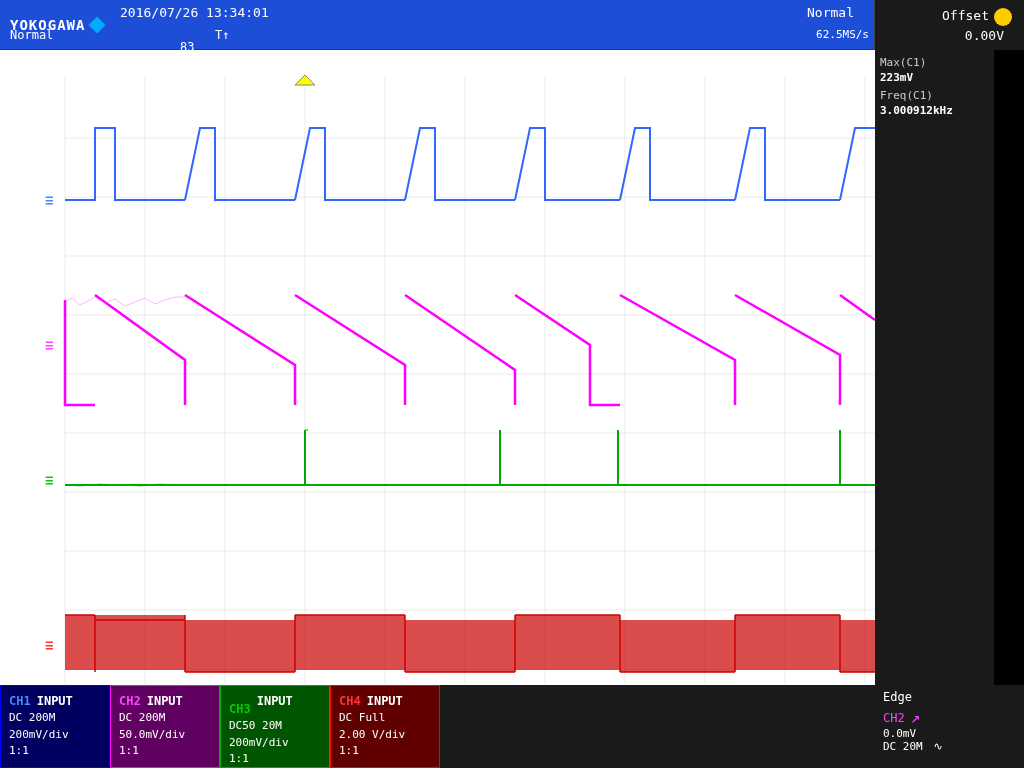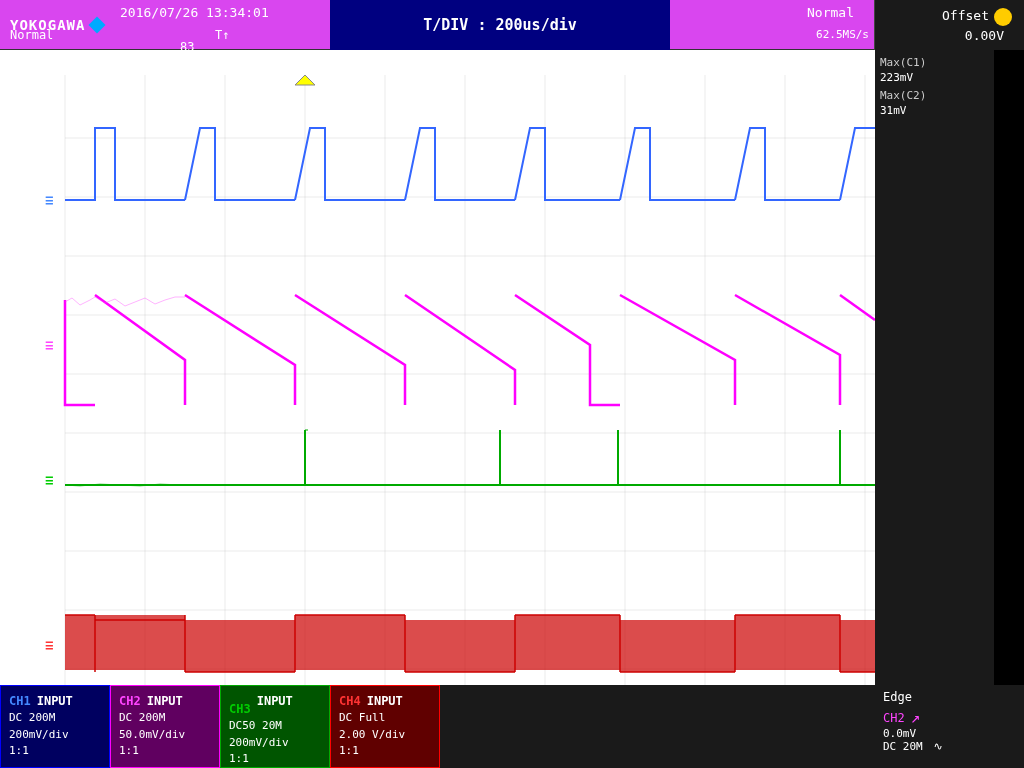--- a/index.html
+++ b/index.html
@@ -10,21 +10,21 @@
       font-family: monospace;
       overflow: hidden;
       position: relative;
     }
 
     
     #top-bar {
       position: absolute;
       top: 0; left: 0; right: 0;
       height: 50px;
-      background: #d946ef;
+      background: #1d4ed8;
       display: flex;
       align-items: center;
       border-bottom: 1px solid #333;
     }
 
     #logo-area {
       display: flex;
       align-items: center;
       padding: 0 10px;
       gap: 6px;
@@ -199,21 +199,21 @@
     }
 
     .measurement-label {
       color: #ccc;
       font-size: 11px;
     }
 
     .measurement-value {
       color: white;
       font-size: 11px;
-      font-weight: normal;
+      font-weight: bold;
     }
 
     
     #bottom-bar {
       position: absolute;
       bottom: 0;
       left: 0;
       right: 0;
       height: 83px;
       background: #1a1a1a;
@@ -305,23 +305,20 @@
 
 <div id="top-bar">
   <div id="logo-area">
     <span id="yokogawa-text">YOKOGAWA</span>
     <div id="logo-diamond"></div>
   </div>
   <div id="datetime-area">2016/07/26  13:34:01</div>
   <div id="running-label">Normal</div>
   <div id="trigger-count">83</div>
   <div id="trigger-icon">T↑</div>
-  <div id="tdiv-area">
-    <span id="tdiv-text">T/DIV  :  200us/div</span>
-  </div>
   <div id="normal-area">Normal</div>
   <div id="sample-rate">62.5MS/s</div>
   <div id="offset-area">
     <div id="offset-knob"></div>
     <span id="offset-label">Offset</span>
     <span id="offset-value">0.00V</span>
   </div>
 </div>
 
 <div id="scope-area">
@@ -452,22 +449,22 @@
     <polygon points="305,25 315,35 295,35" fill="#ffff00" stroke="#888" stroke-width="1"></polygon>
   </svg>
 </div>
 
 <div id="right-panel">
   <div class="measurement-item">
     <div class="measurement-label">Max(C1)</div>
     <div class="measurement-value">223mV</div>
   </div>
   <div class="measurement-item">
-    <div class="measurement-label">Max(C2)</div>
-    <div class="measurement-value">31mV</div>
+    <div class="measurement-label">Freq(C1)</div>
+    <div class="measurement-value">3.000912kHz</div>
   </div>
 </div>
 
 <div id="bottom-bar">
 
   <div class="channel-box" id="ch1-box">
     <div class="channel-label-input">
       <span class="channel-title" id="ch1-title" style="color: rgb(68, 136, 255);">CH1</span>
       <span class="channel-title" style="color:white; font-size:12px;">INPUT</span>
     </div>

